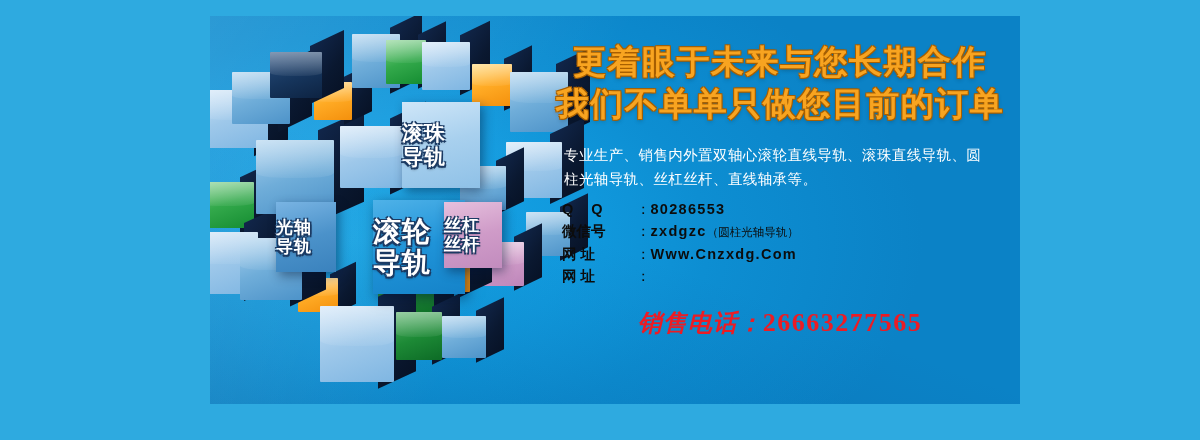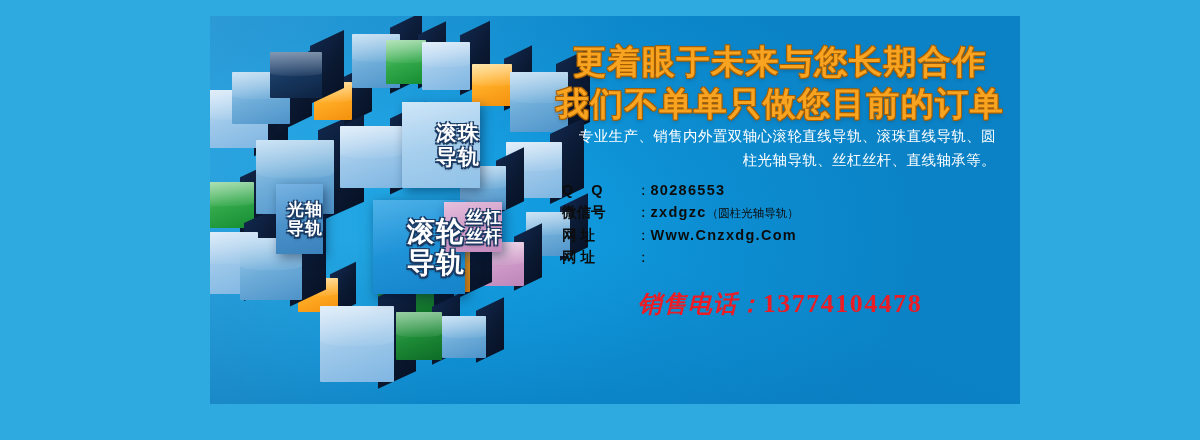--- a/index.html
+++ b/index.html
@@ -82,21 +82,21 @@
   .f-green   { background: linear-gradient(160deg, #7fd08a 0%, #33a94b 50%, #148c31 100%); }
   .f-green-d { background: linear-gradient(160deg, #4fae63 0%, #1d8a36 52%, #0d6b26 100%); }
   .f-pink    { background: linear-gradient(160deg, #e8c2de 0%, #cf9bc8 50%, #bd85b9 100%); }
   .f-navy    { background: linear-gradient(160deg, #2a4f7e 0%, #16355c 55%, #0d2342 100%); }
 
   
   .label-cube {
     position: absolute;
     display: flex;
     align-items: center;
-    justify-content: flex-end;
+    justify-content: flex-start;
     text-align: center;
     color: #ffffff;
     font-weight: bold;
     letter-spacing: 1px;
     line-height: 1.12;
     text-shadow:
       -1.5px -1.5px 0 #1b3a63, 1.5px -1.5px 0 #1b3a63,
       -1.5px 1.5px 0 #1b3a63,  1.5px 1.5px 0 #1b3a63,
       0 2px 3px rgba(0,0,0,0.45);
   }
@@ -119,24 +119,25 @@
     text-align: center;
     text-shadow:
       -1px -1px 0 #a85f00, 1px -1px 0 #a85f00,
       -1px 1px 0 #a85f00, 1px 1px 0 #a85f00,
       0 2px 4px rgba(0,0,0,0.25);
     white-space: nowrap;
   }
   .headline.l2 { margin-top: 5px; }
 
   .subcopy {
+    margin-top: 19px;
     color: #ffffff;
     font-size: 14.5px;
     line-height: 1.62;
-    text-align: right;
+    text-align: left;
     letter-spacing: 0.4px;
     padding: 0 14px;
     font-family: Liberation Serif, serif;
   }
 
   .contact {
     margin-top: 7px;
     padding-left: 12px;
   }
   .crow {
@@ -295,39 +296,39 @@
 
       <div class="label-cube" style="left:192px; top:86px; width:78px; height:86px; font-size:21px;
                   background:linear-gradient(165deg,#cfe6f8 0%,#a8d0ee 48%,#8fc1e7 100%);
                   box-shadow:3px 4px 10px rgba(0,20,50,0.45);">
         <div class="lc-inner">
           <div>滚珠</div>
           <div>导轨</div>
         </div>
       </div>
 
-      <div class="label-cube" style="left:66px; top:168px; width:47px; height:70px; font-size:17px;
+      <div class="label-cube" style="left:66px; top:186px; width:60px; height:70px; font-size:17px;
                   background:linear-gradient(165deg,#79b4e3 0%,#4b92ca 52%,#3a82bd 100%);
                   box-shadow:3px 4px 10px rgba(0,20,50,0.45);">
         <div class="lc-inner">
           <div>光轴</div>
           <div>导轨</div>
         </div>
       </div>
 
       <div class="label-cube" style="left:163px; top:184px; width:92px; height:94px; font-size:28px;
                   background:linear-gradient(165deg,#4fb2e8 0%,#1f93d8 50%,#1583c9 100%);
                   box-shadow:3px 4px 12px rgba(0,20,50,0.5);">
         <div class="lc-inner">
           <div>滚轮</div>
           <div>导轨</div>
         </div>
       </div>
 
-      <div class="label-cube" style="left:234px; top:186px; width:58px; height:50px; font-size:17px;
+      <div class="label-cube" style="left:234px; top:186px; width:58px; height:66px; font-size:17px;
                   background:linear-gradient(165deg,#e6c0dd 0%,#cf9bc8 52%,#c28cbe 100%);
                   box-shadow:3px 4px 10px rgba(0,20,50,0.45);">
         <div class="lc-inner">
           <div>丝杠</div>
           <div>丝杆</div>
         </div>
       </div>
 
     </div>
 
@@ -360,19 +361,19 @@
         </div>
 
         <div class="crow">
           <span class="ckey">网 址</span>
           <span class="csep">：</span>
         </div>
 
       </div>
 
       <div class="phone">
-        <span class="plabel">销售电话：</span><span class="pnum">13774104478</span>
+        <span class="plabel">销售电话：</span><span class="pnum">26663277565</span>
       </div>
 
     </div>
 
   </div>
 </div>
 
 </body></html>

